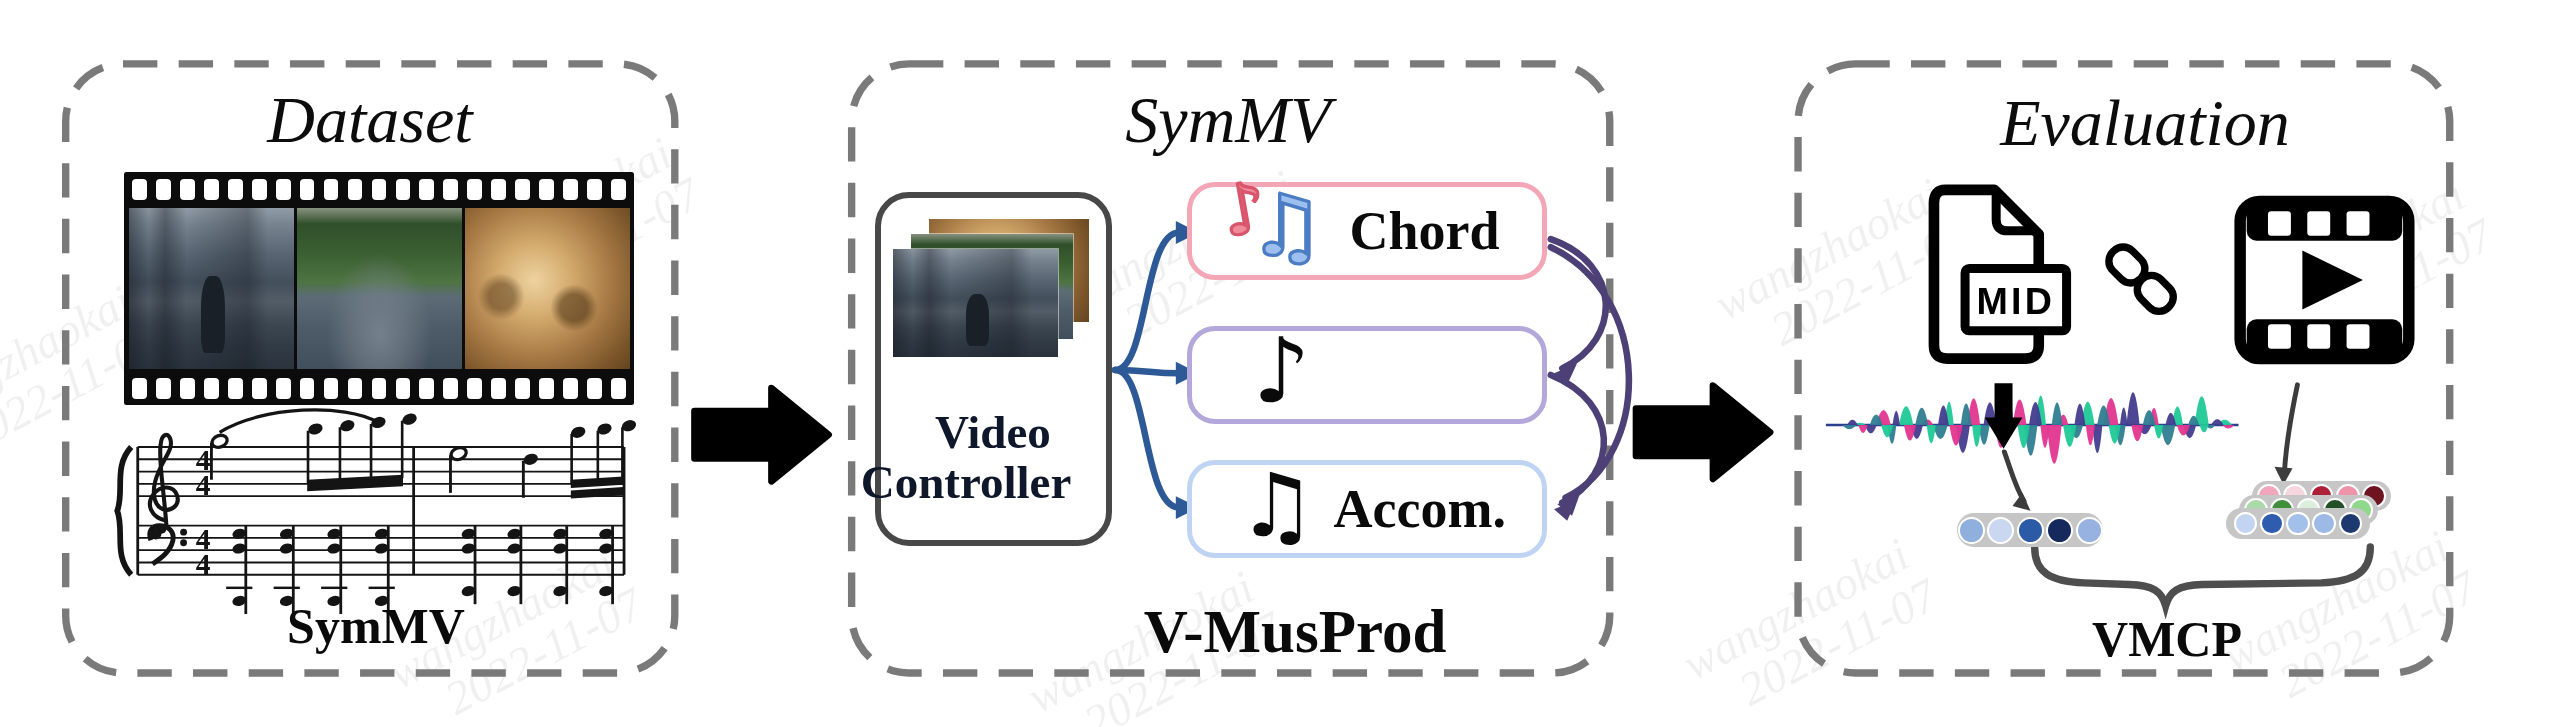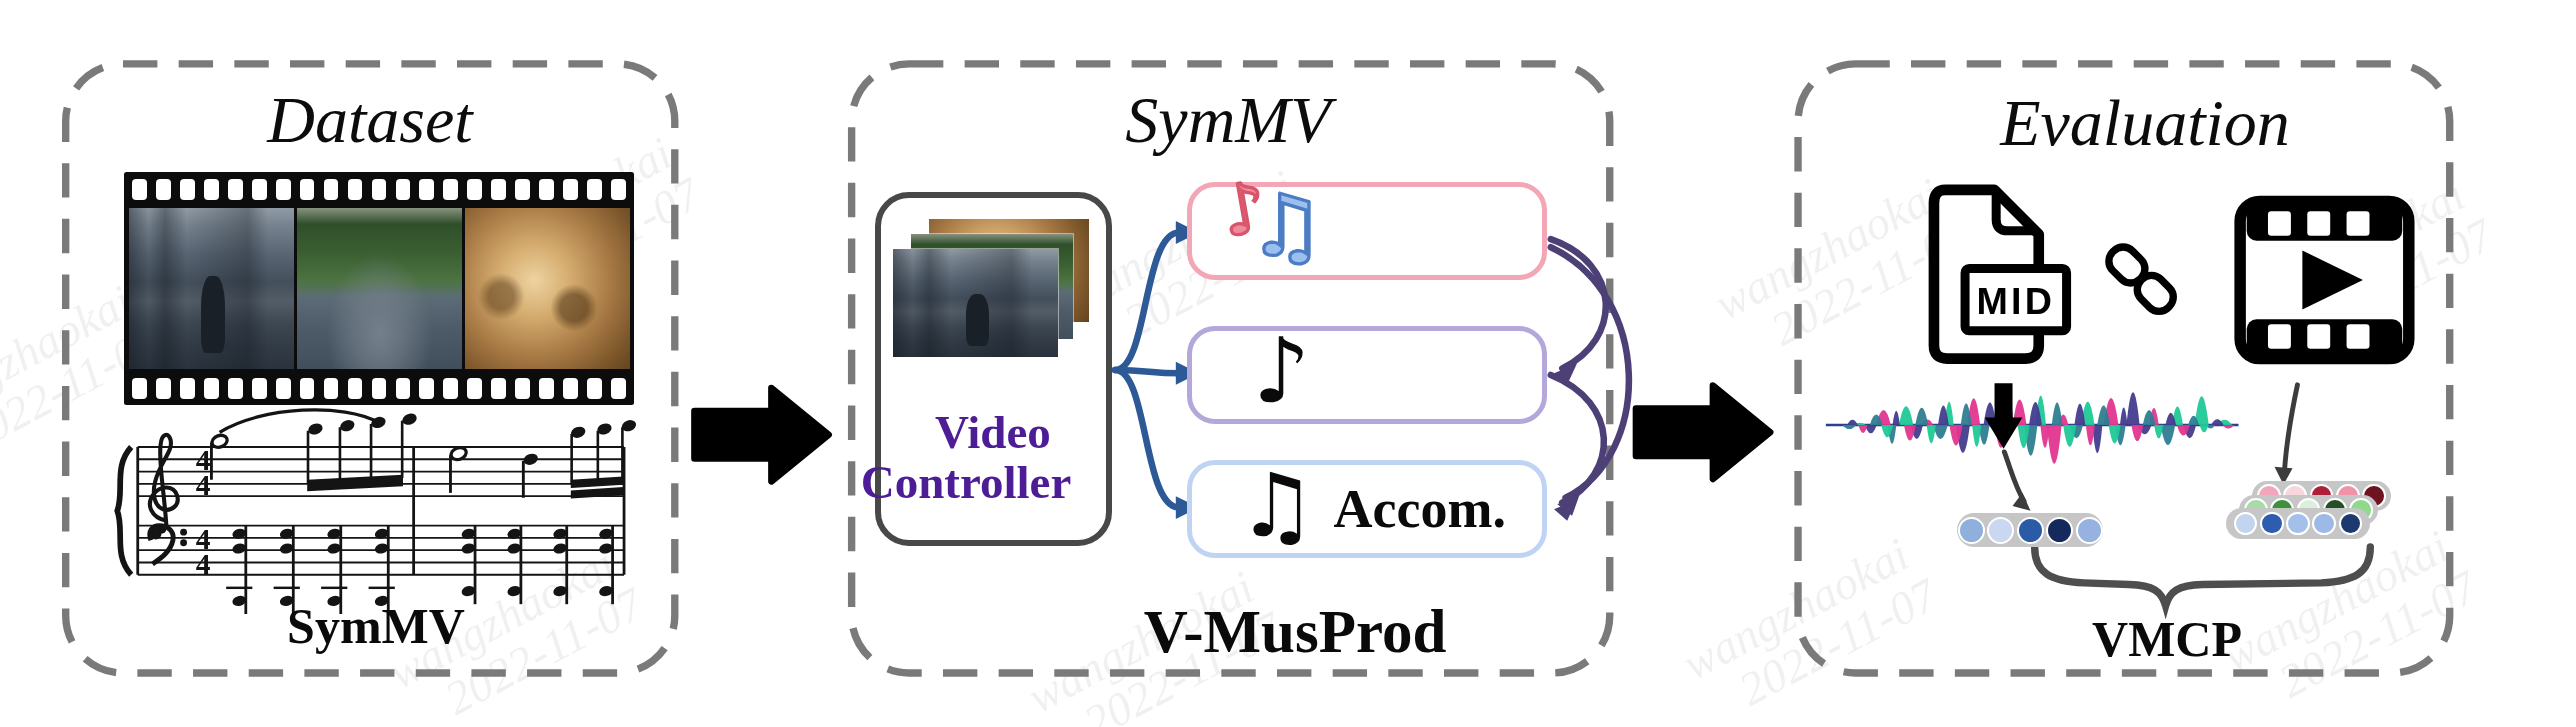--- a/index.html
+++ b/index.html
@@ -27,21 +27,21 @@
      radial-gradient(ellipse at 50% 78%, rgba(120,132,142,0.9) 0%, rgba(120,132,142,0.55) 22%, transparent 45%),
      linear-gradient(180deg,#87927f 0%,#2f4f2a 10%,#3c6133 30%,#4e7443 46%,#5c6c76 55%,#4e5c6a 74%,#414e5c 100%);}
   .g-crowd{background-image:
      radial-gradient(circle at 66% 62%, rgba(60,35,10,0.5) 0%, rgba(60,35,10,0.5) 9%, transparent 16%),
      radial-gradient(circle at 22% 55%, rgba(70,42,14,0.45) 0%, rgba(70,42,14,0.45) 8%, transparent 15%),
      radial-gradient(circle at 42% 45%, #eed3a0 0%, #d4ab6e 28%, #a87a45 58%, #7a5529 85%, #64441f 100%);}
   .rider{position:absolute;left:44%;top:42%;width:14%;height:48%;background:#1a2028;border-radius:40% 40% 20% 20%;}
   
   #vc-box{left:875px;top:192px;width:237px;height:354px;border:6.6px solid #484848;border-radius:34px;
           background:#fff;box-sizing:border-box;}
-  .vc-line{font-weight:700;font-size:47px;color:#4c1d95;white-space:nowrap;}
+  .vc-line{font-weight:700;font-size:47px;color:#0f172a;white-space:nowrap;}
   .thumb{position:absolute;box-shadow:0 0 0 0.8px rgba(255,255,255,0.6);}
   #vc-dash{left:933px;top:223px;width:151px;height:119px;border:2.5px dashed #3a3a3a;}
   
   .track-box{left:1187px;width:360px;height:98px;border:5.7px solid;border-radius:28px;background:#fff;
              box-sizing:border-box;display:flex;align-items:center;padding-left:28px;}
   .track-label{font-weight:700;font-size:54px;color:#0a0a0a;flex:1;text-align:center;padding-right:36px;white-space:nowrap;}
   .note-glyph{font-family:"DejaVu Sans",sans-serif;line-height:1;}
   .chord-ic{position:relative;width:123px;height:90px;}
   .chord-red{position:absolute;left:1.6px;top:-11.5px;font-size:69px;color:#ee8a99;
              -webkit-text-stroke:3.3px #d9556b;transform:rotate(-10deg);}
@@ -421,20 +421,21 @@
       <div class="rider"></div>
     </div>
   <div class="abs ctr vc-line" style="left:993px;top:432px;">Video</div>
   <div class="abs ctr vc-line" style="left:966px;top:482px;">Controller</div>
 
   <div class="abs track-box" style="top: 182px; border-color: rgb(243, 166, 182);">
     <div class="chord-ic">
       <span class="note-glyph chord-red">♪</span>
       <span class="note-glyph chord-blue">♫</span>
     </div>
+    <div class="track-label">Chord</div>
   </div>
   <div class="abs track-box" style="top: 326px; border-color: rgb(179, 168, 217);">
     <div class="note-glyph mel-ic">♪</div>
   </div>
   <div class="abs track-box" style="top: 460px; border-color: rgb(191, 212, 243);">
     <div class="note-glyph acc-ic">♫</div>
     <div class="track-label">Accom.</div>
   </div>
 
   <div class="abs ctr big-label" style="left:1295px;top:632px;">V-MusProd</div>

